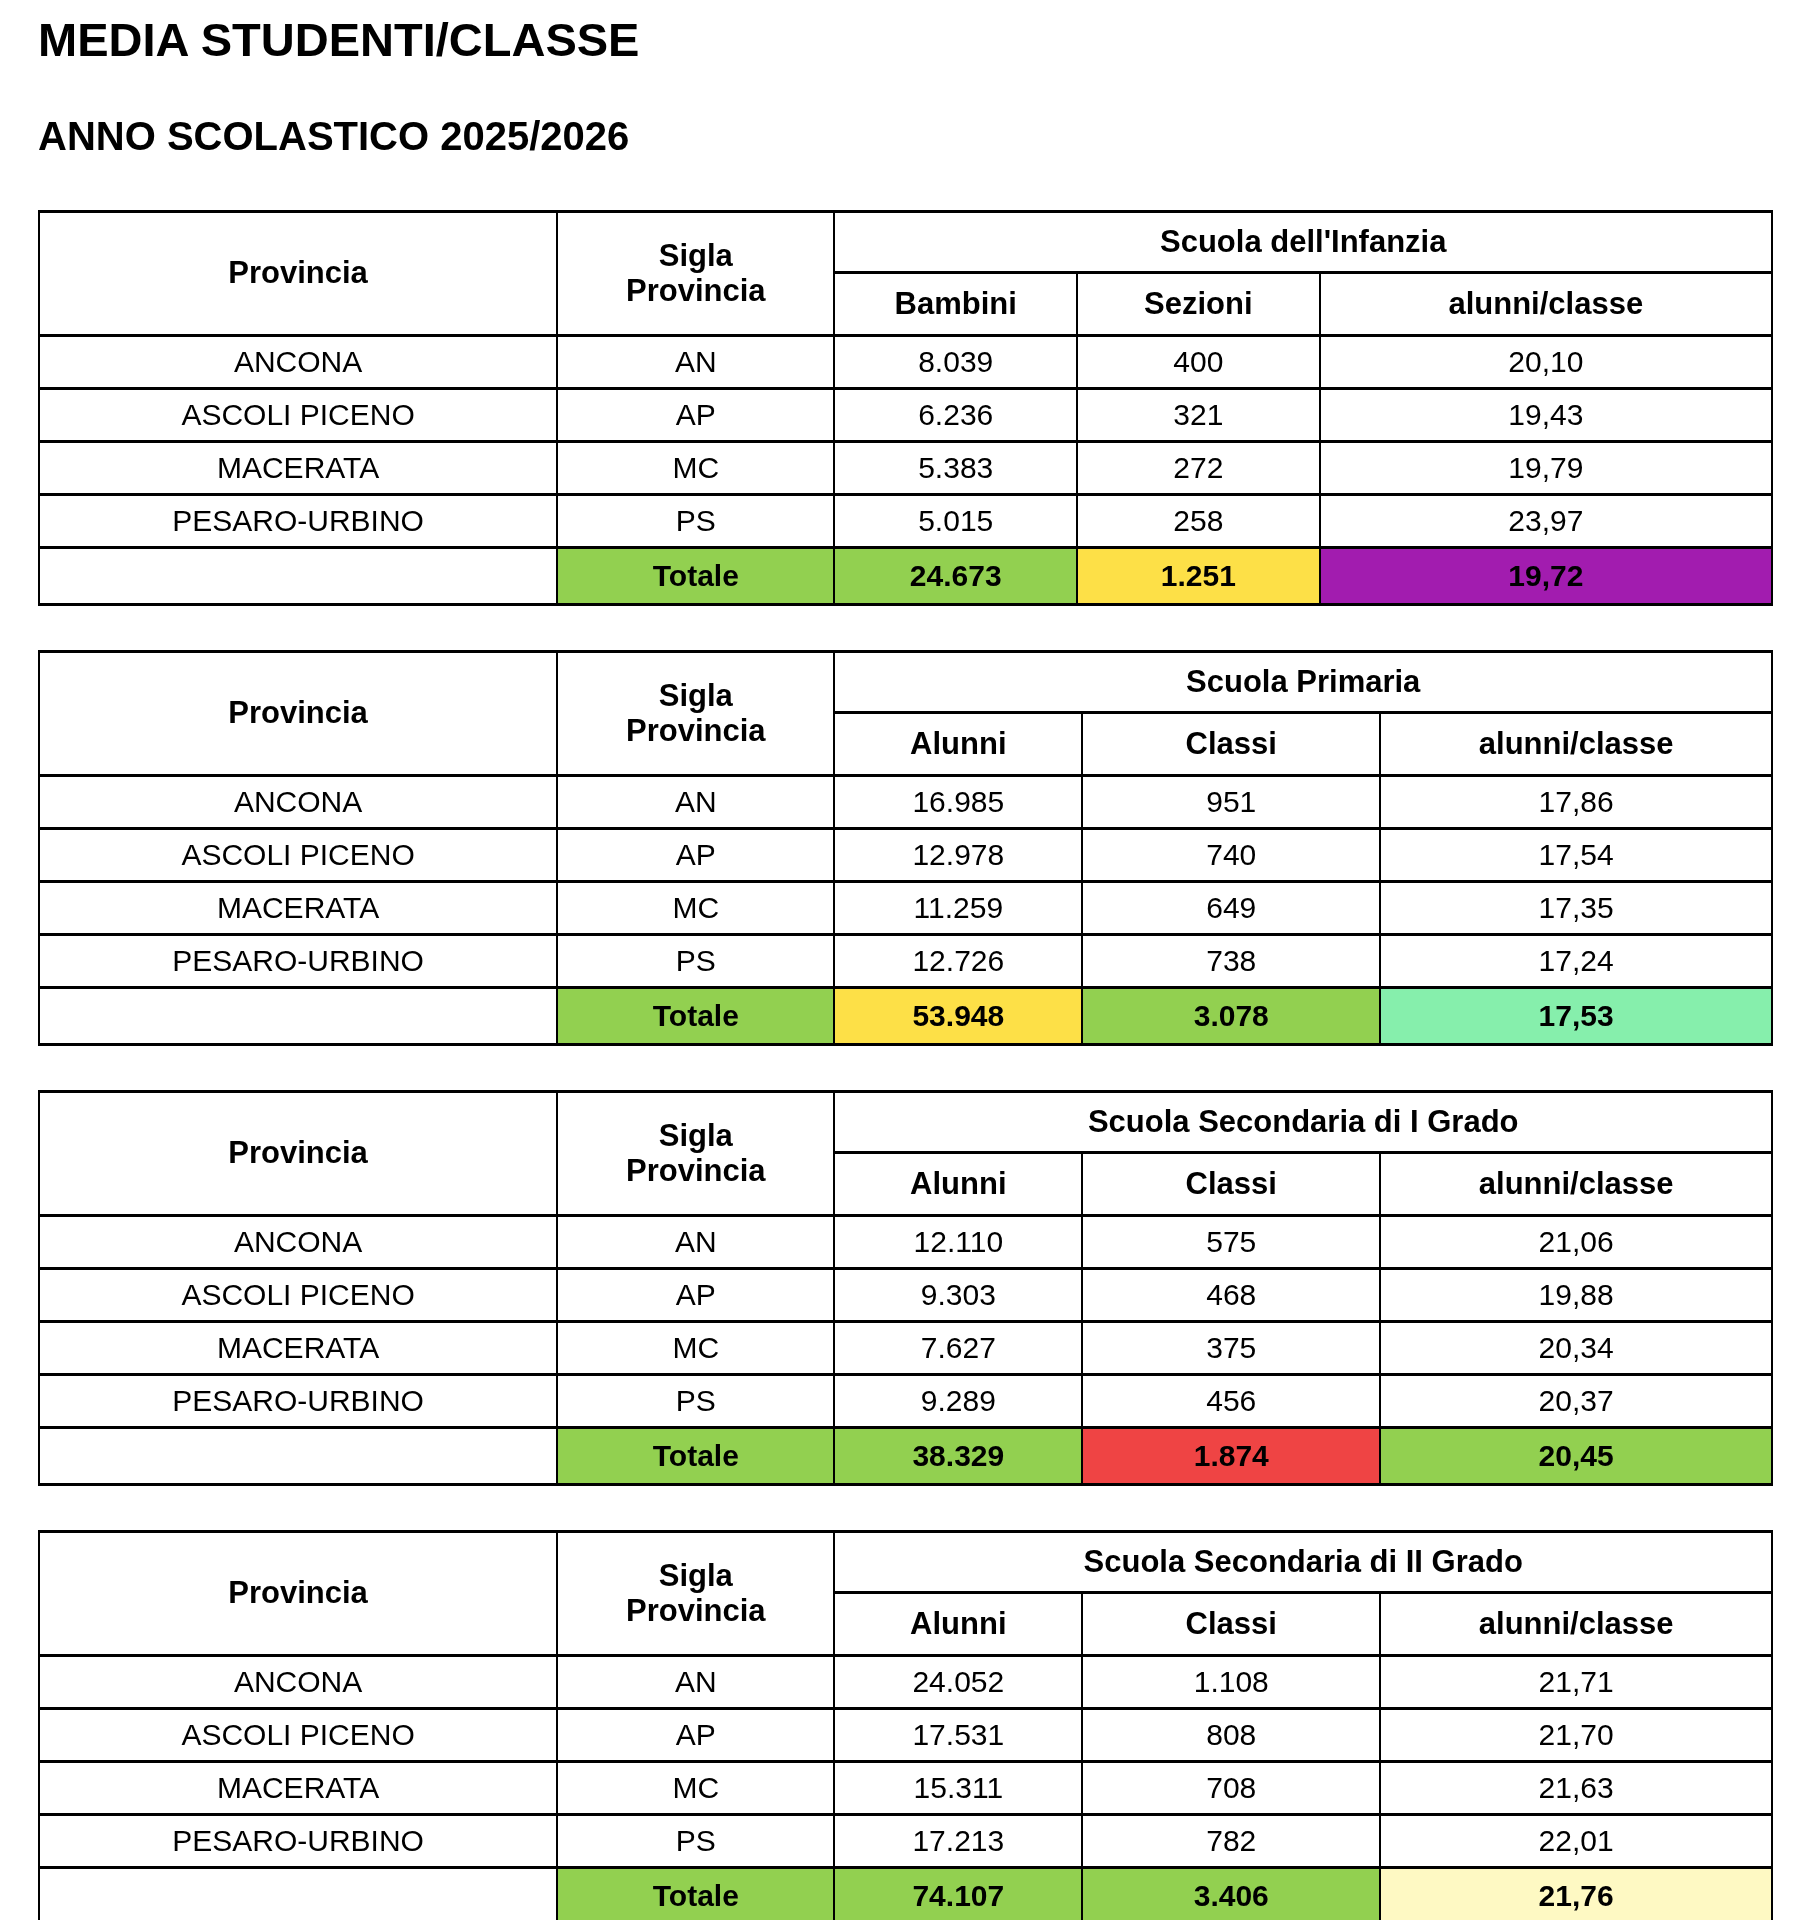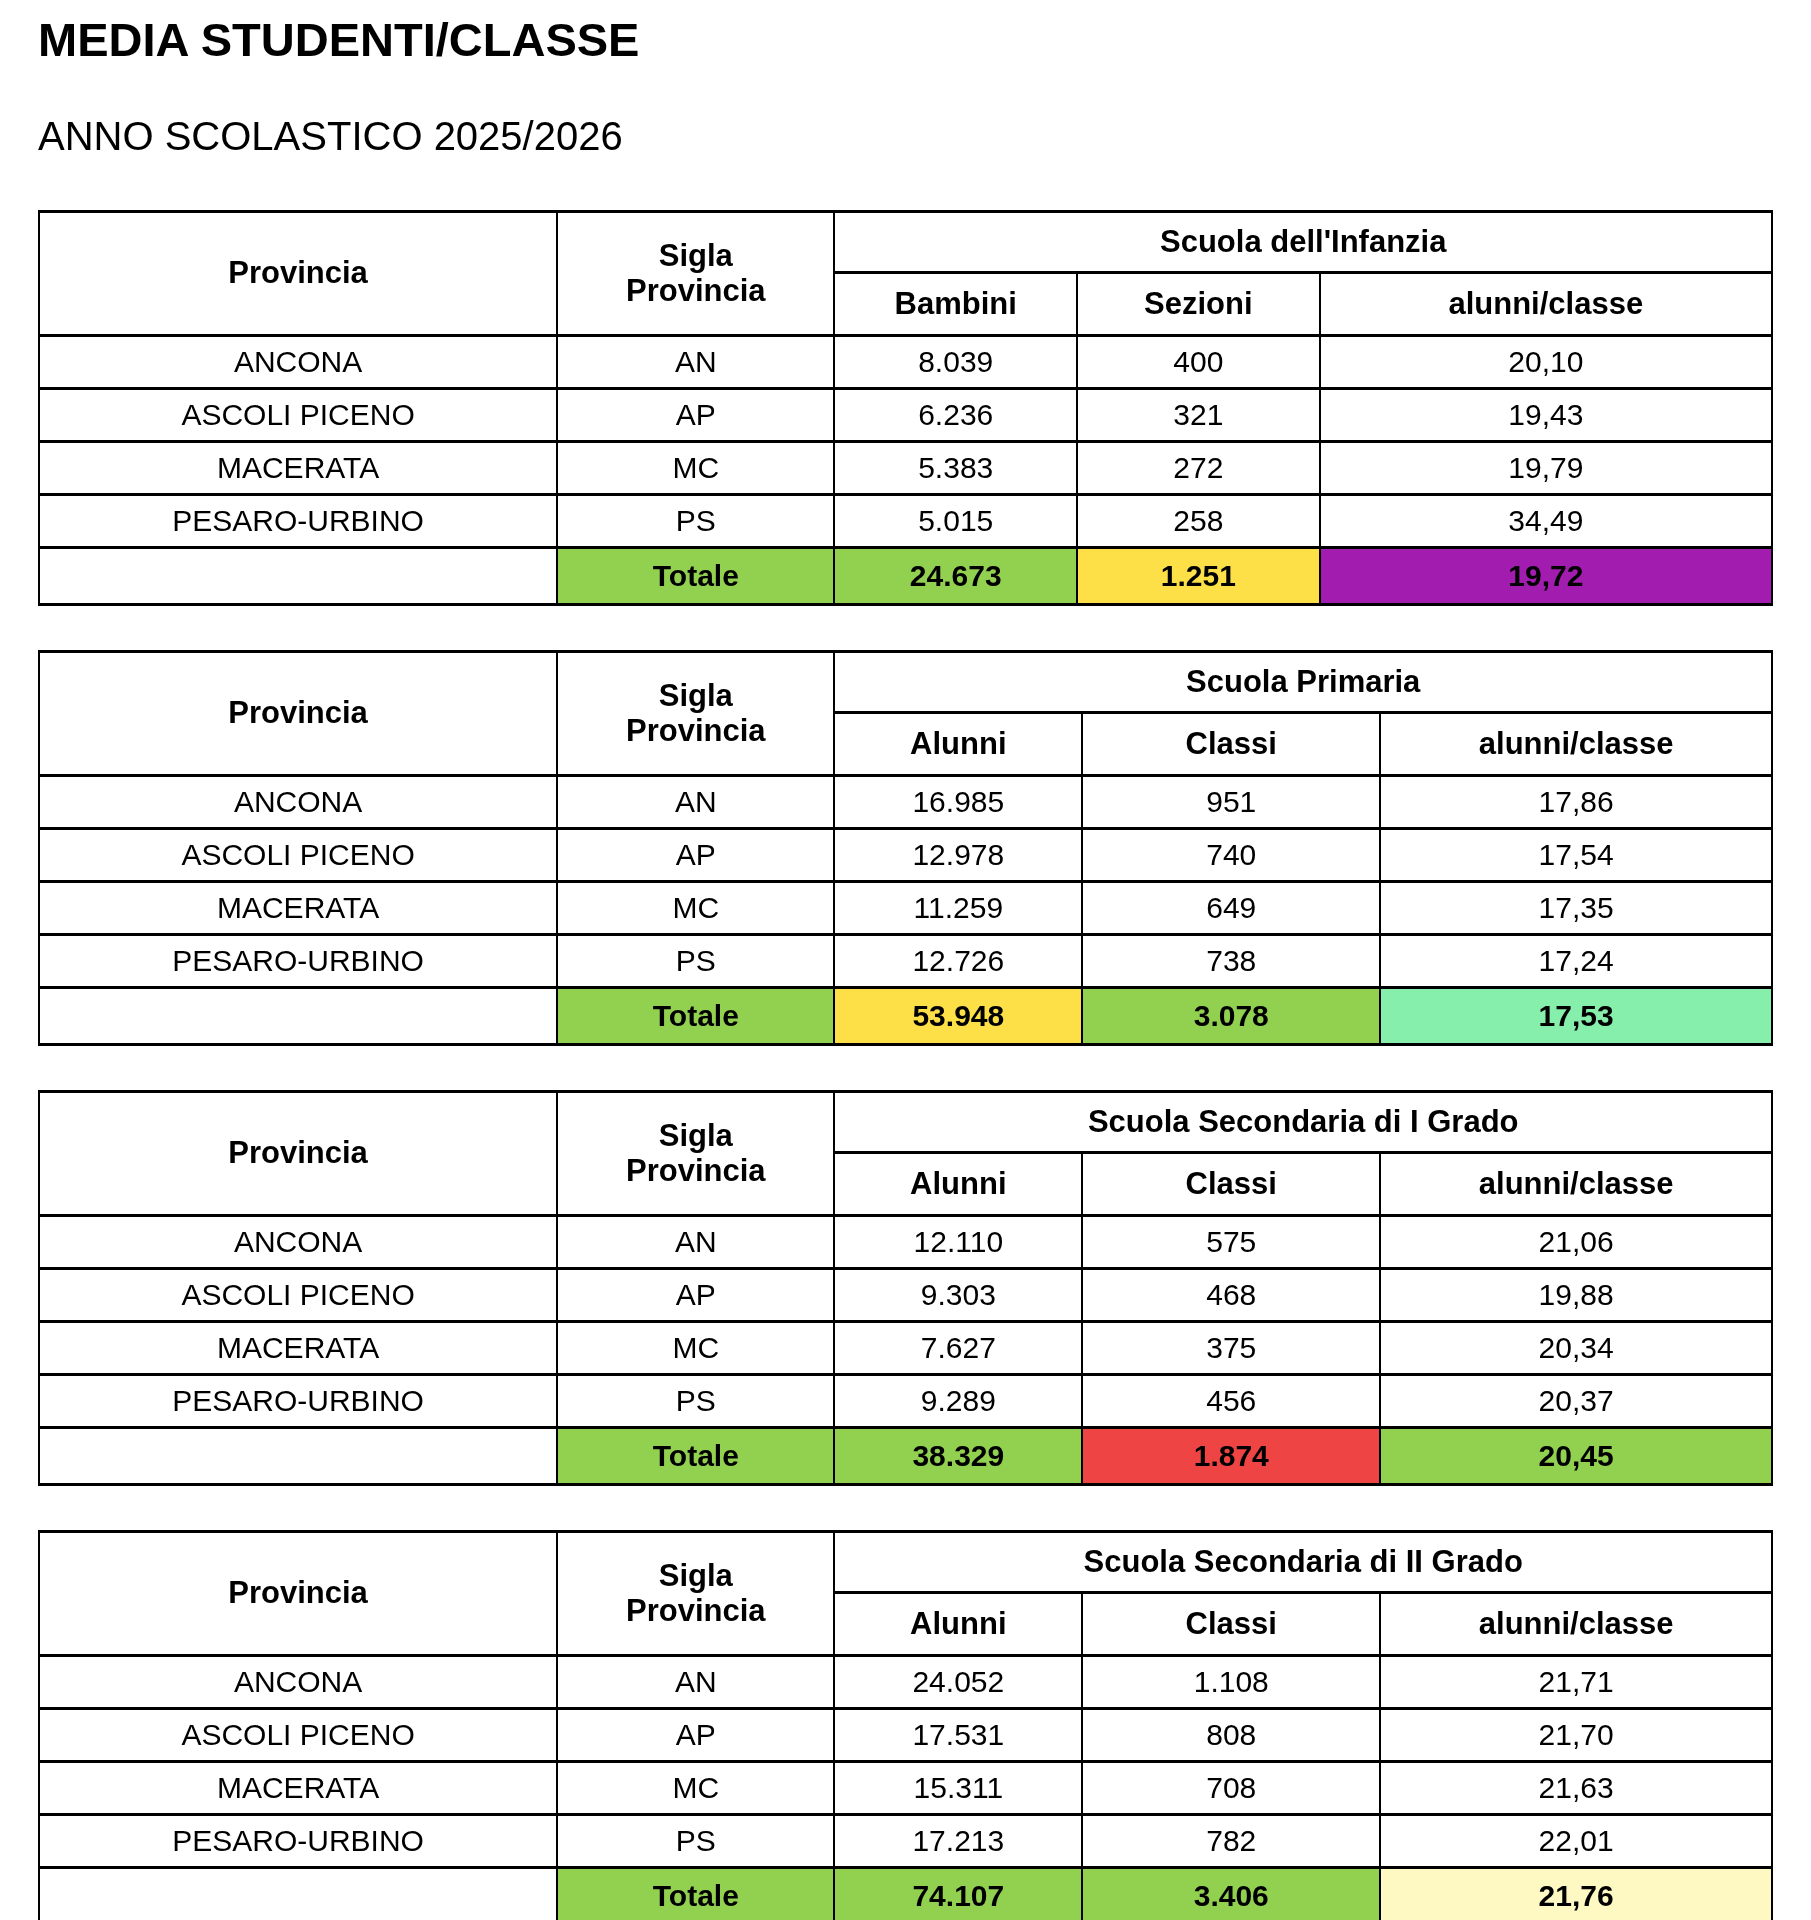--- a/index.html
+++ b/index.html
@@ -17,21 +17,21 @@
     background: #ffffff;
   }
   .title {
     font-size: 47px;
     font-weight: bold;
     margin: 0;
     line-height: 1.1;
   }
   .subtitle {
     font-size: 40px;
-    font-weight: normal;
+    font-weight: bold;
     margin: 48px 0 0 0;
     line-height: 1.1;
   }
   .tables {
     margin-top: 52px;
   }
   table.school {
     width: 100%;
     border-collapse: collapse;
     table-layout: fixed;
@@ -112,21 +112,21 @@
             <td>MC</td>
             <td>5.383</td>
             <td>272</td>
             <td>19,79</td>
           </tr>
           <tr class="data-row">
             <td>PESARO-URBINO</td>
             <td>PS</td>
             <td>5.015</td>
             <td>258</td>
-            <td>34,49</td>
+            <td>23,97</td>
           </tr>
           <tr class="total-row">
             <td class="blank-cell"></td>
             <td style="background:#92D050">Totale</td>
             <td style="background:#92D050">24.673</td>
             <td style="background:#fde047">1.251</td>
             <td style="background:#a21caf">19,72</td>
           </tr>
         </tbody>
       </table>

